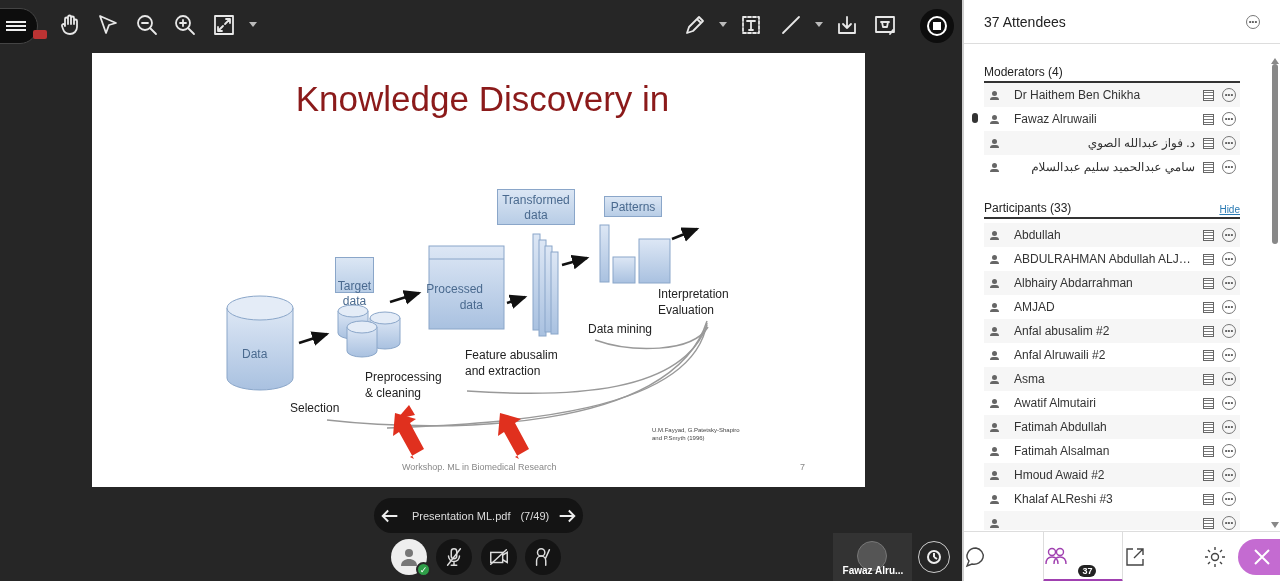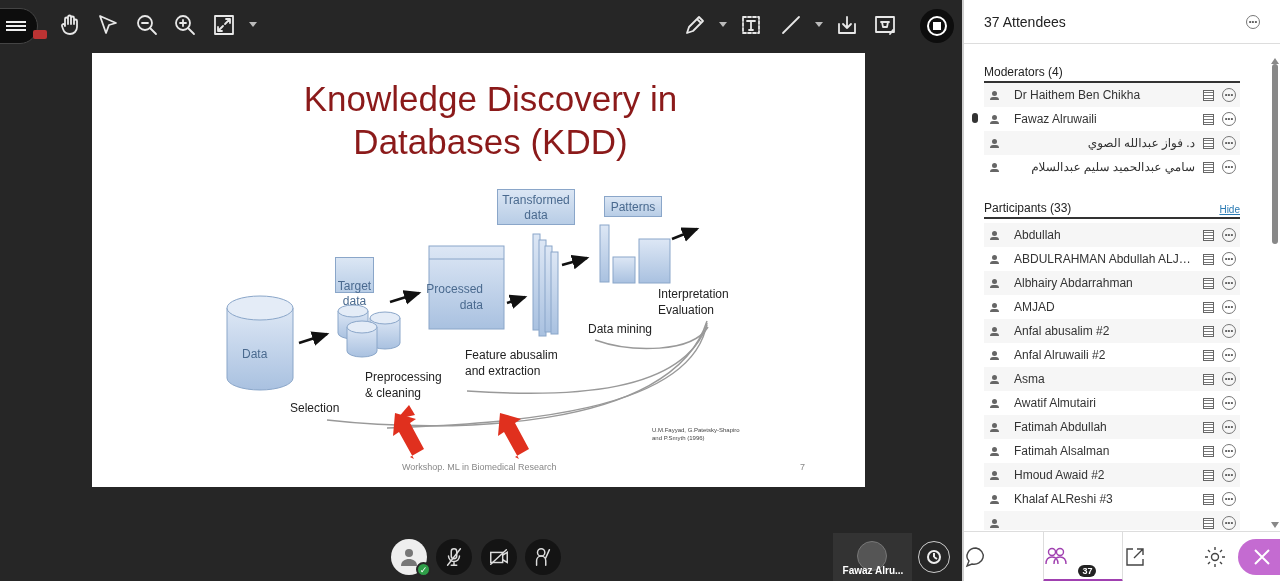--- a/index.html
+++ b/index.html
@@ -9,21 +9,21 @@
 .tb{position:absolute;top:10px;width:30px;height:30px;display:flex;align-items:center;justify-content:center;cursor:pointer}
 .tb svg{width:24px;height:24px;stroke:#e8e8e8;fill:none;stroke-width:1.8;stroke-linecap:round;stroke-linejoin:round}
 .caret{position:absolute;top:22px;width:0;height:0;border-left:4px solid transparent;border-right:4px solid transparent;border-top:5px solid #bbb;cursor:pointer}
 #menu-btn{position:absolute;left:-6px;top:8px;width:44px;height:36px;border-radius:0 18px 18px 0;background:#0d0d0d;border:1px solid #444;display:flex;align-items:center;justify-content:center;cursor:pointer}
 #menu-btn span{display:block;width:20px;height:2px;background:#eee;margin:2px 0}
 #rec-badge{position:absolute;left:33px;top:30px;width:14px;height:9px;background:#b33;border-radius:2px}
 #stop-btn{position:absolute;left:920px;top:9px;width:34px;height:34px;border-radius:50%;background:#0d0d0d;display:flex;align-items:center;justify-content:center;cursor:pointer}
 #stop-btn .ring{width:20px;height:20px;border:2px solid #fff;border-radius:50%;display:flex;align-items:center;justify-content:center}
 #stop-btn .sq{width:8px;height:8px;background:#fff}
 #slide{position:absolute;left:92px;top:53px;width:773px;height:434px;background:#fff;overflow:hidden}
-#slide-title{position:absolute;left:12px;top:24px;width:773px;text-align:center;color:#8b1a1a;font-size:35px;line-height:43px}
+#slide-title{position:absolute;left:4px;top:24px;width:773px;text-align:center;color:#8b1a1a;font-size:35px;line-height:43px}
 .box{position:absolute;background:linear-gradient(#dbe6f4,#b8cde6);border:1px solid #8aa6c9;color:#4a6a8f;font-size:12px;text-align:center;line-height:15px}
 .lbl{position:absolute;color:#222;font-size:12px;line-height:16px}
 #slide-footer{position:absolute;left:310px;top:409px;font-size:9px;color:#888}
 #slide-num{position:absolute;left:708px;top:409px;font-size:9px;color:#888}
 #citation{position:absolute;left:560px;top:373px;font-size:6px;color:#444;line-height:8px;width:90px}
 #nav-pill{position:absolute;left:374px;top:498px;width:209px;height:35px;border-radius:18px;background:#141414;display:flex;align-items:center}
 #nav-pill .arr{width:32px;height:32px;display:flex;align-items:center;justify-content:center;cursor:pointer}
 #nav-pill .arr svg{width:22px;height:22px;stroke:#eee;stroke-width:2;fill:none}
 #doc-name{color:#ddd;font-size:11px;margin-left:6px}
 #doc-page{color:#ddd;font-size:11px;margin-left:10px;flex:1}
@@ -138,21 +138,20 @@
     <div id="stop-btn">
         <div class="ring">
           <div class="sq"></div>
         </div>
       </div>
   </div>
 
   <div id="slide">
     <div id="slide-title">
         <div>Knowledge Discovery in</div>
-        <div>Databases (KDD)</div>
       </div>
 
     <svg style="position:absolute;left:0;top:0" width="773" height="434">
       <defs>
         <linearGradient id="cyl" x1="0" x2="0" y1="0" y2="1">
             <stop offset="0" stop-color="#dde7f5"></stop>
             <stop offset="1" stop-color="#a9c1e0"></stop>
           </linearGradient>
         <marker id="ah" markerWidth="8" markerHeight="8" refX="6" refY="3" orient="auto">
             <path d="M0,0 L7,3 L0,6z" fill="#111"></path>
@@ -222,20 +221,34 @@
     <div class="lbl" style="left:373px;top:310px">and extraction</div>
     <div class="lbl" style="left:496px;top:268px">Data mining</div>
     <div class="lbl" style="left:566px;top:233px">Interpretation</div>
     <div class="lbl" style="left:566px;top:249px">Evaluation</div>
 
     <div id="citation">U.M.Fayyad, G.Patetsky-Shapiro and P.Smyth (1996)</div>
     <div id="slide-footer">Workshop. ML in Biomedical Research</div>
     <div id="slide-num">7</div>
   </div>
 
+  <div id="nav-pill">
+    <div class="arr">
+        <svg viewBox="0 0 24 24">
+          <path d="M20 12H4M10 6l-6 6 6 6"></path>
+        </svg>
+      </div>
+    <span id="doc-name">Presentation ML.pdf</span>
+    <span id="doc-page">(7/49)</span>
+    <div class="arr">
+        <svg viewBox="0 0 24 24">
+          <path d="M4 12h16M14 6l6 6-6 6"></path>
+        </svg>
+      </div>
+  </div>
 
   <div id="avatar">
       <svg width="20" height="20" viewBox="0 0 20 20">
         <circle cx="10" cy="6" r="4" fill="#777"></circle>
         <path d="M2 19c0-5 4-7 8-7s8 2 8 7z" fill="#777"></path>
       </svg>
     </div>
   <div id="avatar-check">✓</div>
   <div class="ctrl" style="left:436px">
       <svg viewBox="0 0 24 24">

